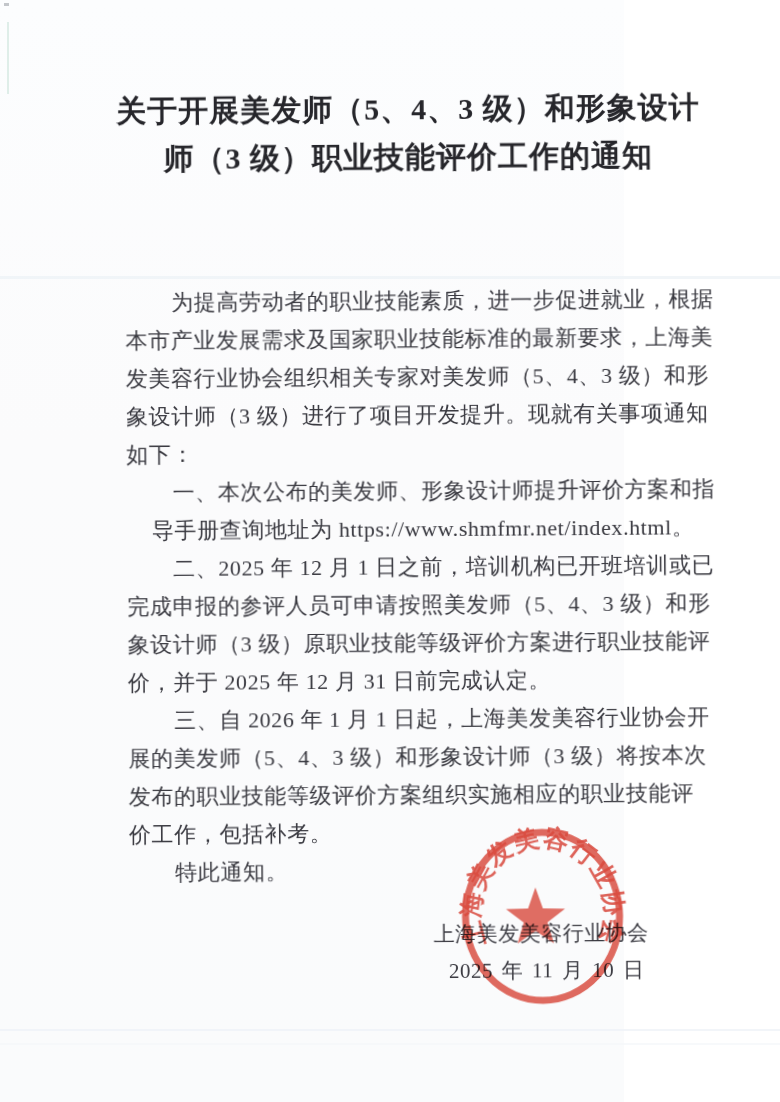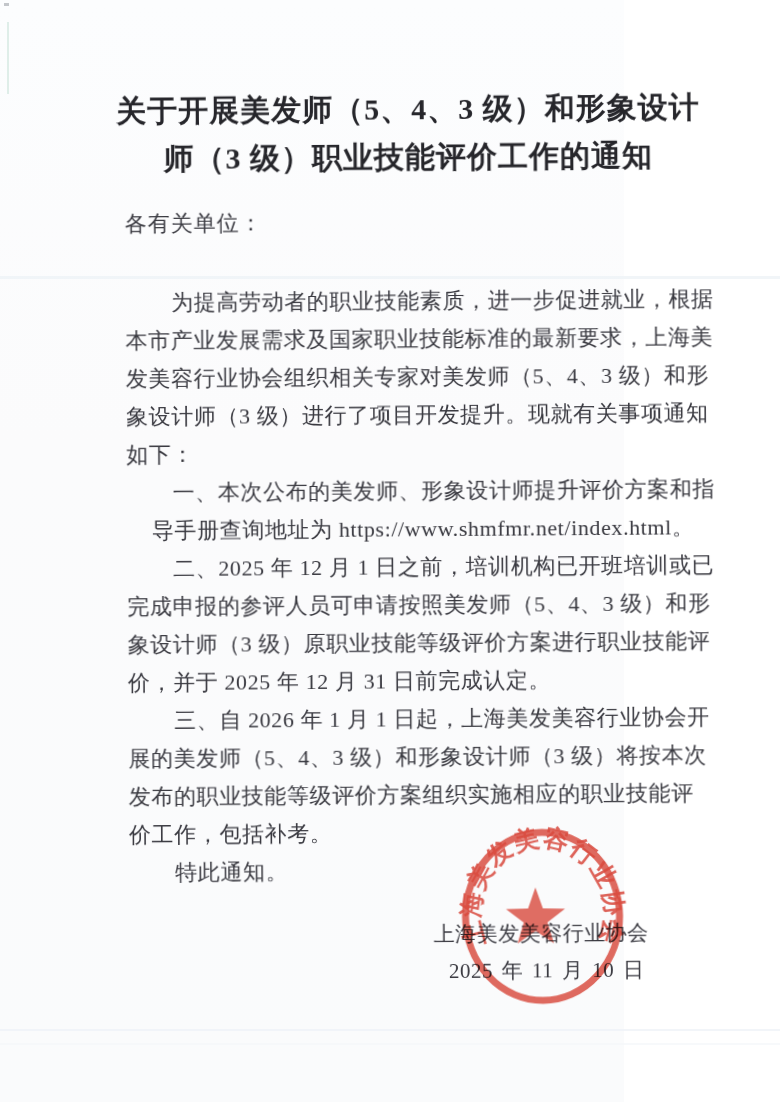--- a/index.html
+++ b/index.html
@@ -71,21 +71,20 @@
   <div class="artifact band-3"></div>
   <div class="artifact speck"></div>
 
   <div class="content">
 
     <div class="doc-title">
       <div>关于开展美发师（5、4、3 级）和形象设计</div>
       <div>师（3 级）职业技能评价工作的通知</div>
     </div>
 
-    <div class="salutation">各有关单位：</div>
 
     <div class="body-block">
       <div class="line ind2">为提高劳动者的职业技能素质，进一步促进就业，根据</div>
       <div class="line">本市产业发展需求及国家职业技能标准的最新要求，上海美</div>
       <div class="line">发美容行业协会组织相关专家对美发师（5、4、3 级）和形</div>
       <div class="line">象设计师（3 级）进行了项目开发提升。现就有关事项通知</div>
       <div class="line">如下：</div>
       <div class="line ind2">一、本次公布的美发师、形象设计师提升评价方案和指</div>
       <div class="line ind1">导手册查询地址为 https://www.shmfmr.net/index.html。</div>
       <div class="line ind2">二、2025 年 12 月 1 日之前，培训机构已开班培训或已</div>

